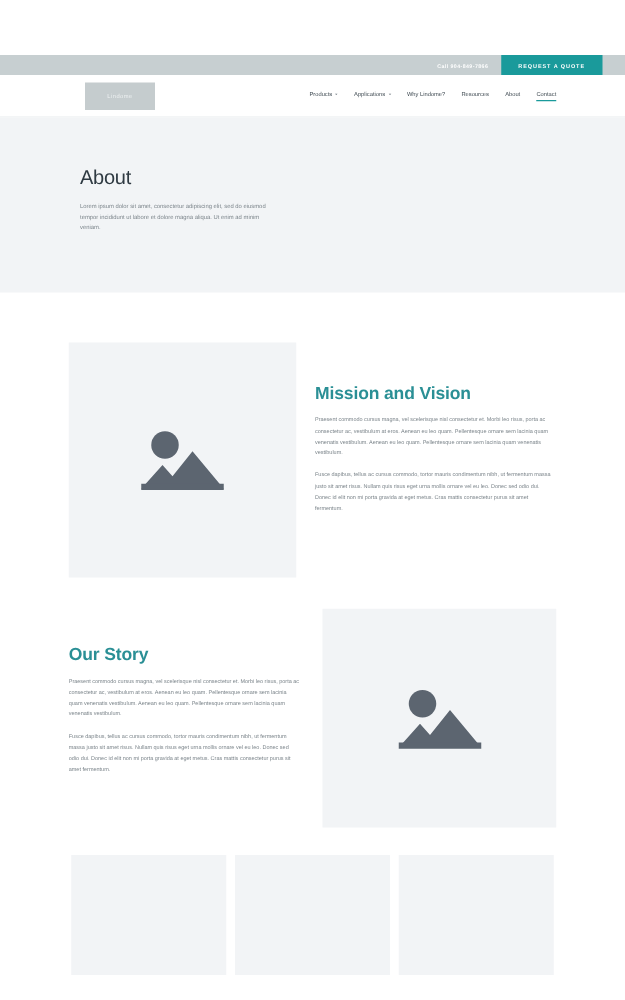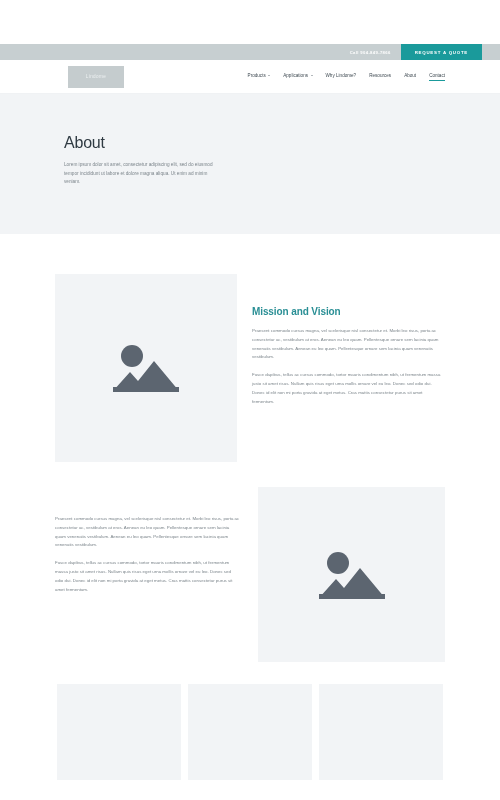--- a/index.html
+++ b/index.html
@@ -150,21 +150,21 @@
   .img-mission { width: 182px; height: 188px; }
   .img-story   { width: 187px; height: 175px; }
 
   .ph-icon { display: block; }
 
   .col-text { flex: 1; }
   .col-text-right { padding-left: 15px; padding-top: 32px; }
   .col-text-left  { padding-right: 18px; padding-top: 28px; }
 
   .sec-title {
-    font-size: 10px;
+    font-size: 14px;
     font-weight: 700;
     color: #2a8f95;
     margin-bottom: 10px;
     letter-spacing: -0.1px;
   }
   .sec-para {
     font-size: 4.4px;
     line-height: 2.0;
     color: #7c858b;
   }
@@ -262,20 +262,21 @@
     </div>
     <div class="col-text col-text-right">
       <h2 class="sec-title">Mission and Vision</h2>
       <p class="sec-para">Praesent commodo cursus magna, vel scelerisque nisl consectetur et. Morbi leo risus, porta ac consectetur ac, vestibulum at eros. Aenean eu leo quam. Pellentesque ornare sem lacinia quam venenatis vestibulum. Aenean eu leo quam. Pellentesque ornare sem lacinia quam venenatis vestibulum.</p>
       <p class="sec-para">Fusce dapibus, tellus ac cursus commodo, tortor mauris condimentum nibh, ut fermentum massa justo sit amet risus. Nullam quis risus eget urna mollis ornare vel eu leo. Donec sed odio dui. Donec id elit non mi porta gravida at eget metus. Cras mattis consectetur purus sit amet fermentum.</p>
     </div>
   </div>
 
   <div class="section section-story">
     <div class="col-text col-text-left">
+      <h2 class="sec-title">Our Story</h2>
       <p class="sec-para">Praesent commodo cursus magna, vel scelerisque nisl consectetur et. Morbi leo risus, porta ac consectetur ac, vestibulum at eros. Aenean eu leo quam. Pellentesque ornare sem lacinia quam venenatis vestibulum. Aenean eu leo quam. Pellentesque ornare sem lacinia quam venenatis vestibulum.</p>
       <p class="sec-para">Fusce dapibus, tellus ac cursus commodo, tortor mauris condimentum nibh, ut fermentum massa justo sit amet risus. Nullam quis risus eget urna mollis ornare vel eu leo. Donec sed odio dui. Donec id elit non mi porta gravida at eget metus. Cras mattis consectetur purus sit amet fermentum.</p>
     </div>
     <div class="img-placeholder img-story">
       <svg class="ph-icon" width="70" height="58" viewBox="0 0 70 58">
         <circle cx="21" cy="17" r="11" fill="#5c6570"></circle>
         <path d="M2 52 L19 33 L27 42 L43 22 L68 52 Z" fill="#5c6570"></path>
         <rect x="2" y="48" width="66" height="5" fill="#5c6570"></rect>
       </svg>
     </div>

